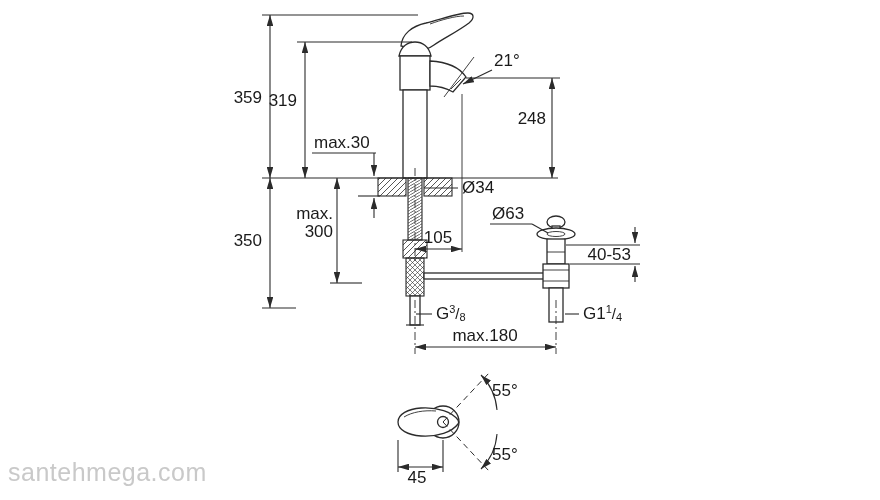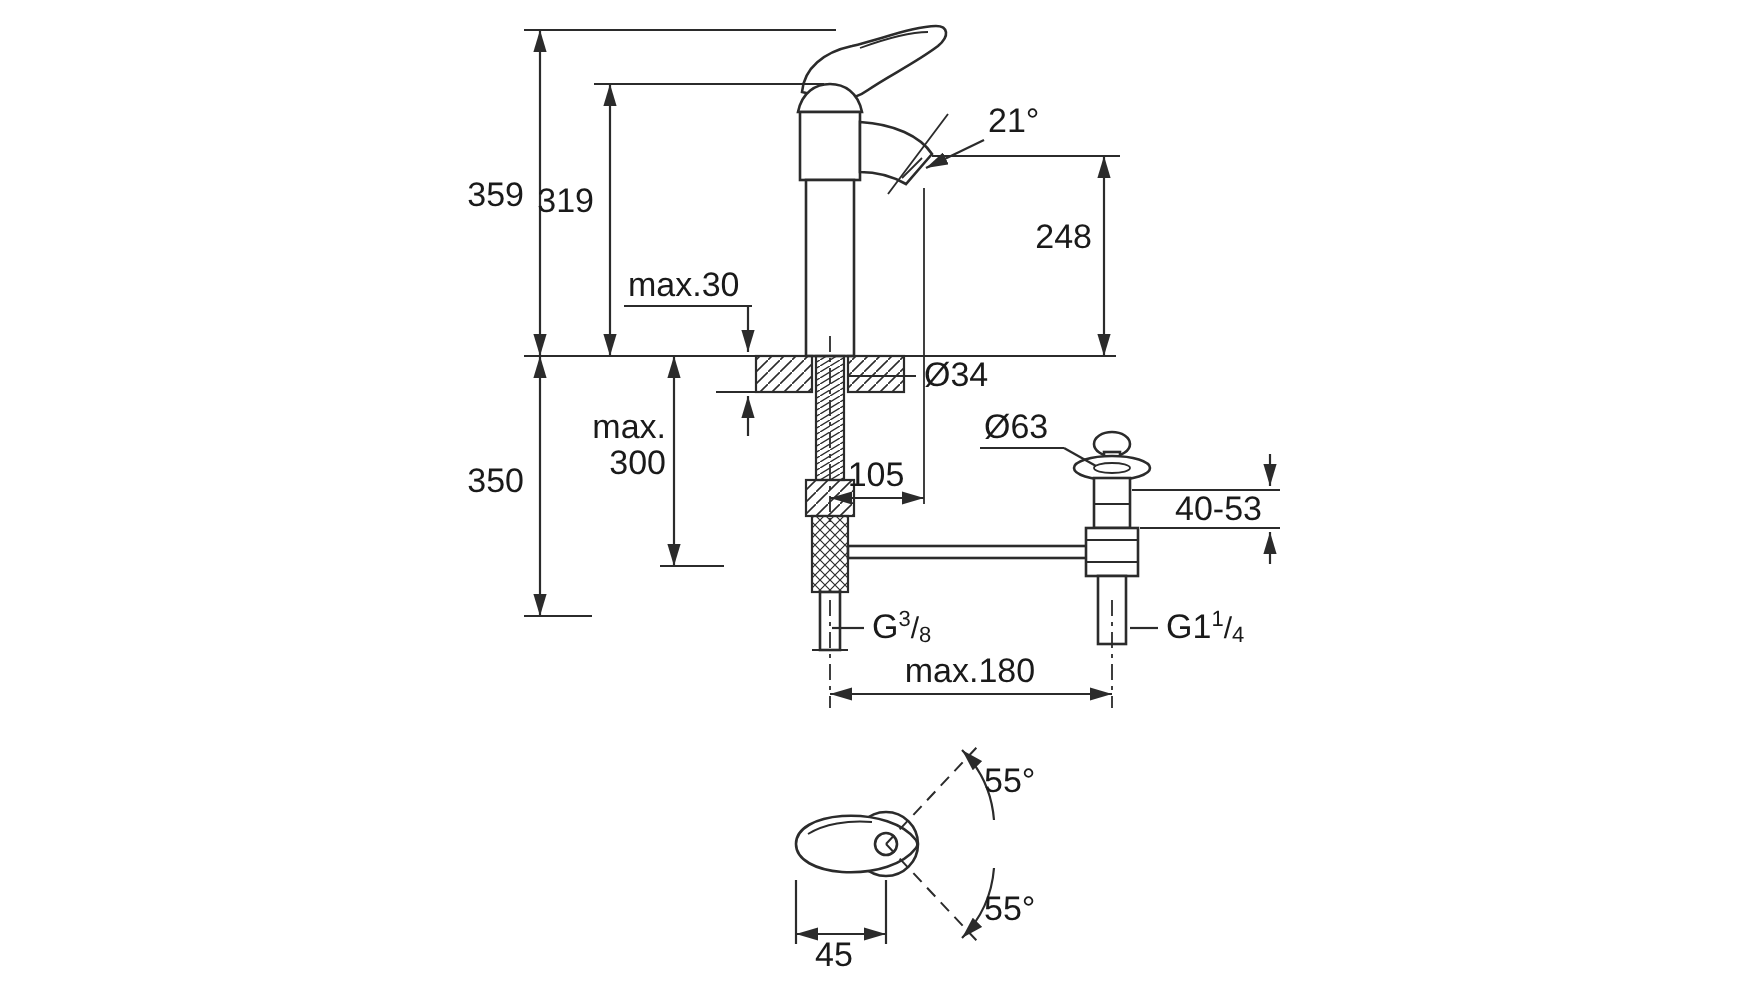--- a/index.html
+++ b/index.html
@@ -192,13 +192,14 @@
     <path class="ln" d="M497,434 A56,56 0 0 1 481,469" marker-end="url(#arr)"></path>
     <text class="txt" x="492" y="396">55°</text>
     <text class="txt" x="492" y="460">55°</text>
     <line class="ln" x1="398" y1="440" x2="398" y2="472"></line>
     <line class="ln" x1="443" y1="440" x2="443" y2="472"></line>
     <line class="ln" x1="398" y1="467" x2="443" y2="467" marker-start="url(#arr)" marker-end="url(#arr)"></line>
     <text class="txt ta-mid" x="417" y="483">45</text>
   </g>
 </svg>
 
+<div id="watermark">santehmega.com</div>
 </div>
 
 </body></html>

